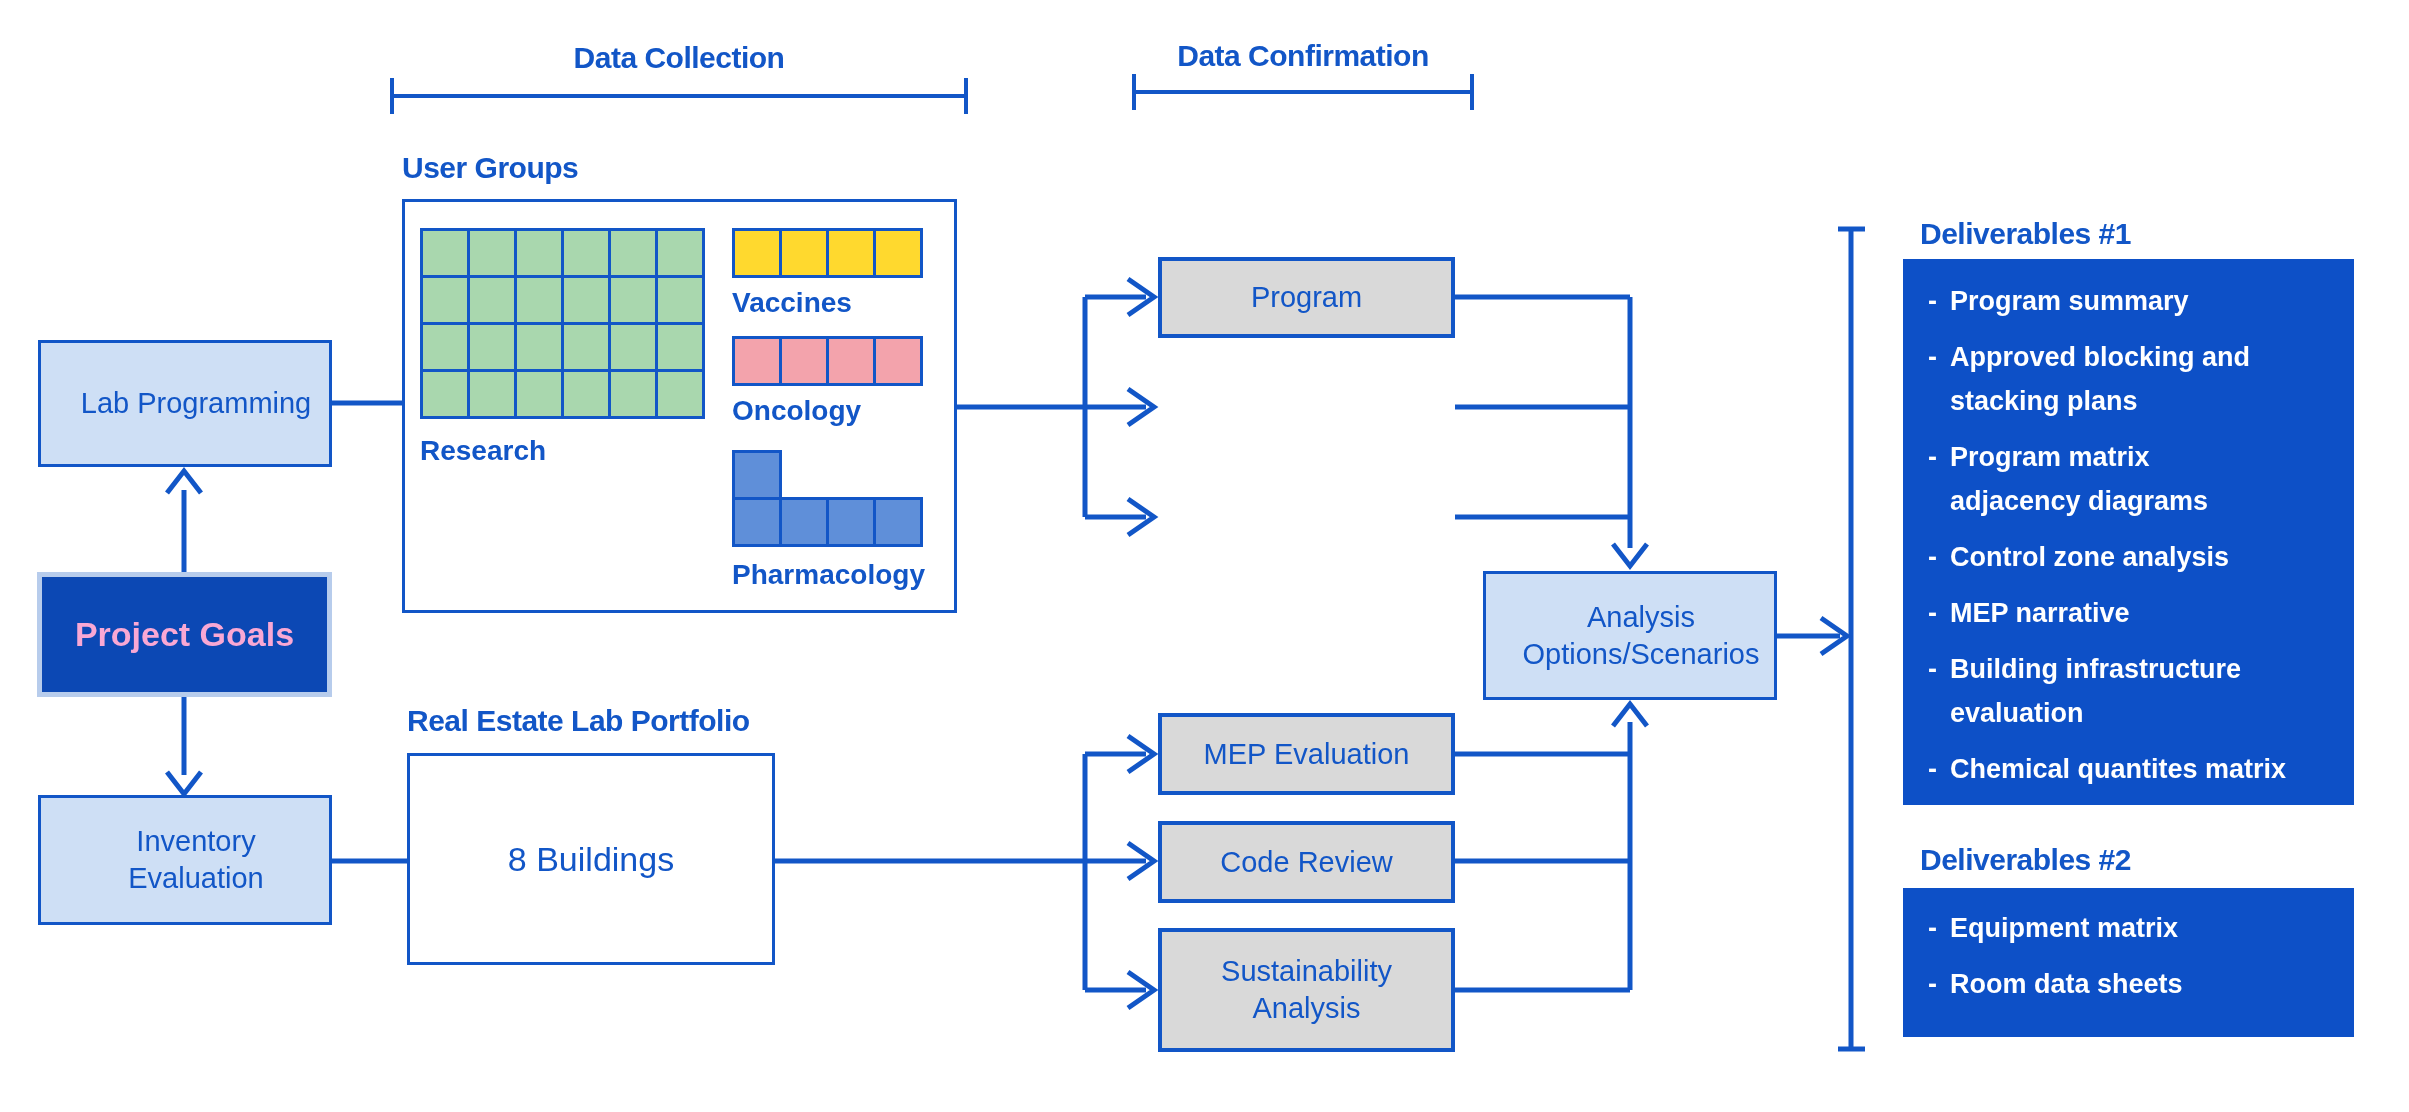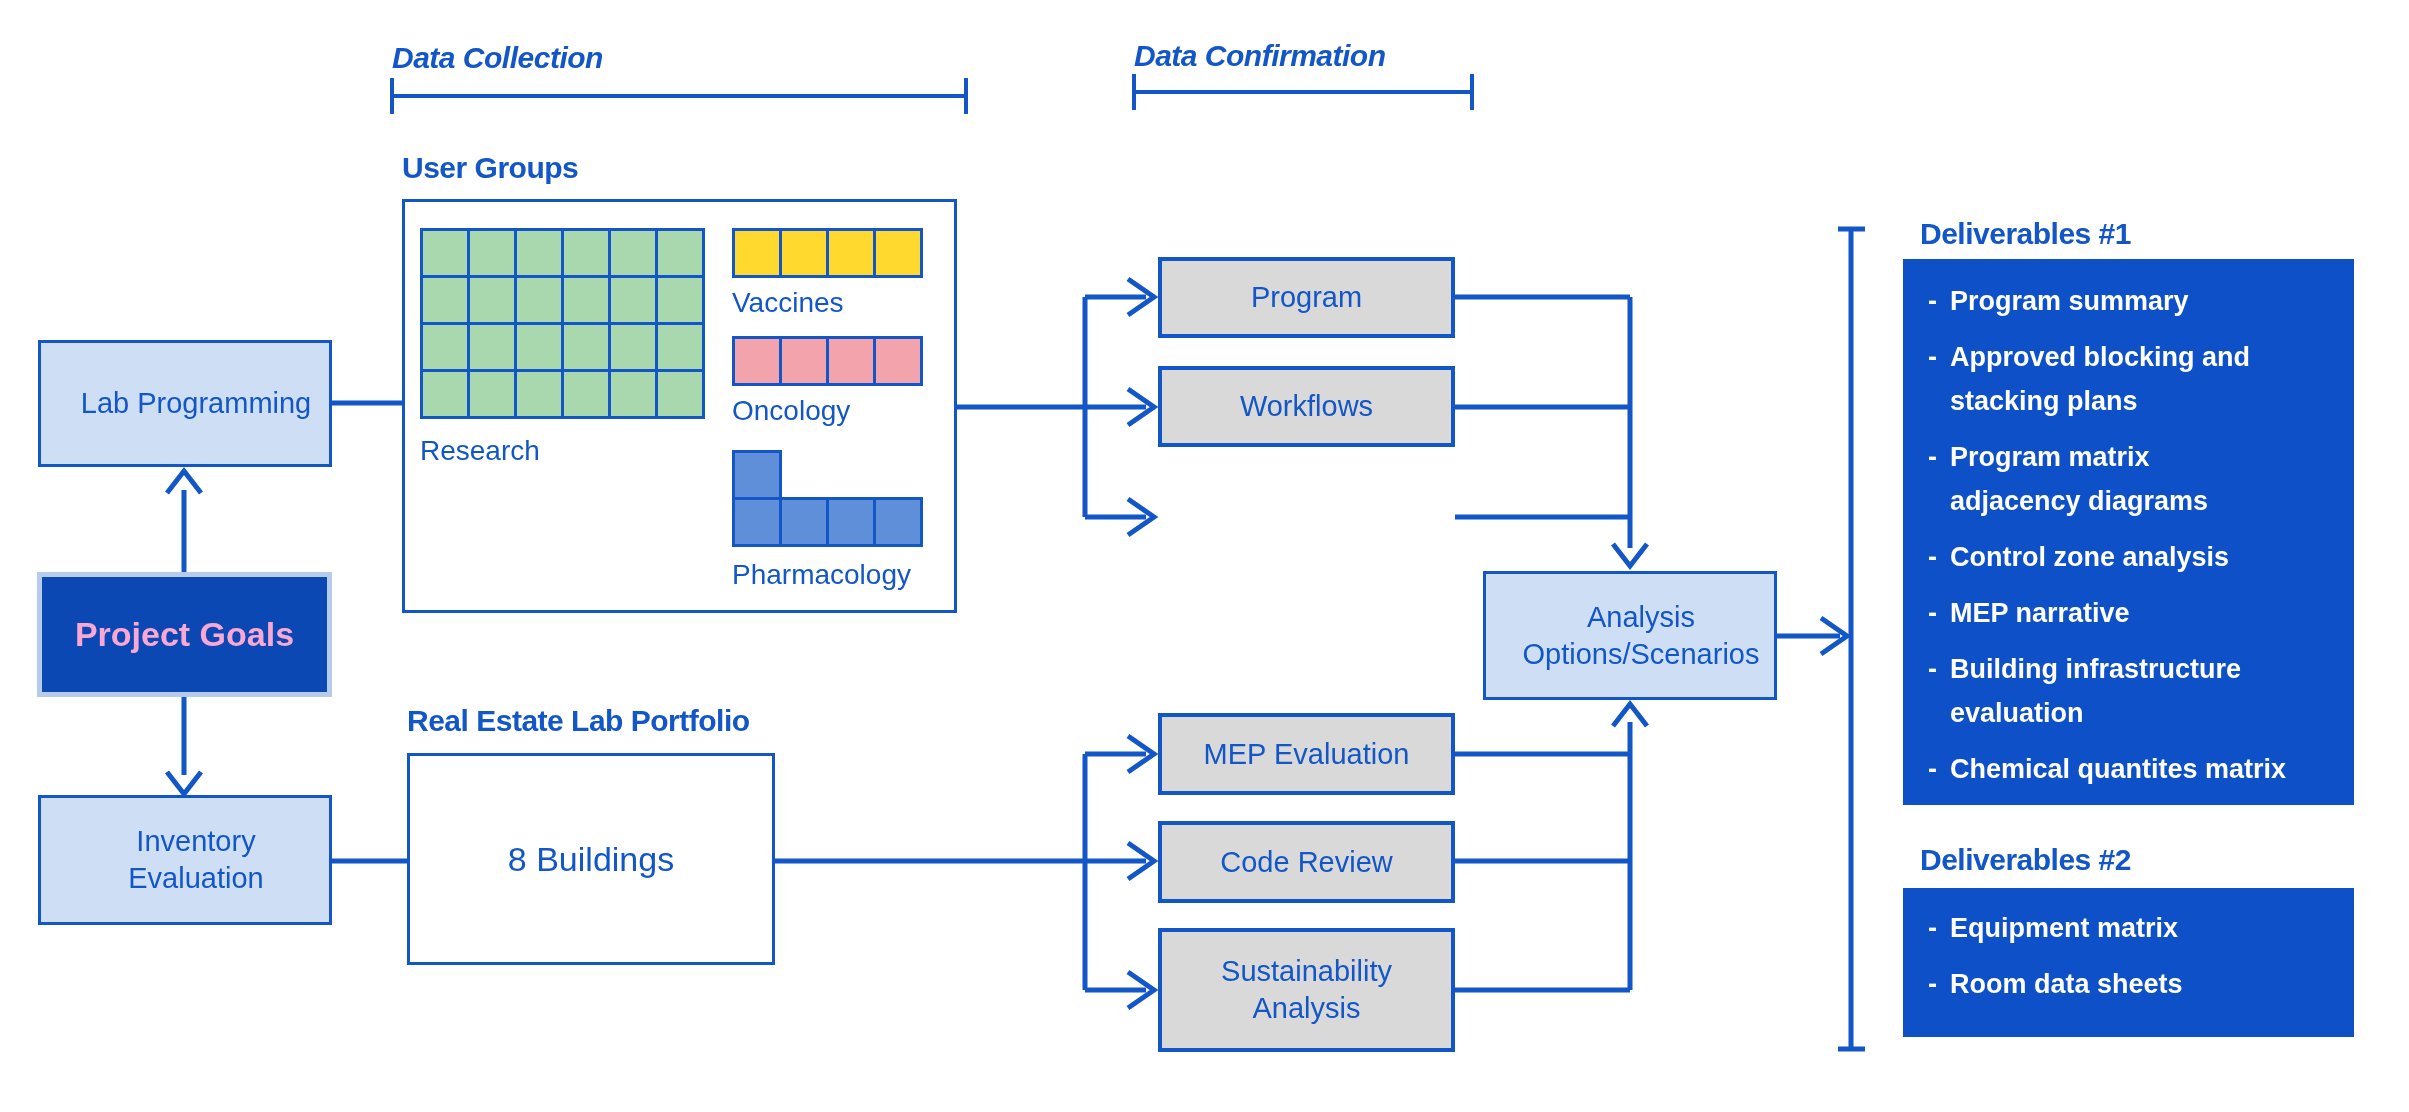--- a/index.html
+++ b/index.html
@@ -8,33 +8,33 @@
   }
   html,body{margin:0;padding:0;background:#fff;}
   #canvas{position:relative;width:2409px;height:1112px;background:#fff;overflow:hidden;
           font-family:"Liberation Sans", sans-serif;}
   svg.connectors{position:absolute;left:0;top:0;}
   .ln{stroke:var(--blue);stroke-width:5;fill:none;}
   .thin{stroke-width:4;}
   .abs{position:absolute;box-sizing:border-box;}
   .hdr{position:absolute;font-weight:bold;font-size:30px;letter-spacing:-0.5px;
        color:var(--blue);white-space:nowrap;line-height:36px;}
-  .hdr.centered{font-style:italic;}
+  .hdr.centered{text-align:center;}
   .box{position:absolute;box-sizing:border-box;display:flex;align-items:center;justify-content:center;
        text-align:center;color:var(--blue);font-size:29px;line-height:37px;}
   .box-label{white-space:pre-line;}
   .light{background:var(--light-fill);border:3px solid var(--blue);padding-left:22px;}
   .gray{background:var(--gray-fill);border:4px solid var(--blue);}
   .white-box{background:#fff;border:3px solid var(--blue);}
   .dark{background:var(--dark-blue);border:5px solid var(--pg-border);
         color:#f9a8d4;font-weight:bold;font-size:34px;}
   .big-num{font-size:34px;}
   .grid{position:absolute;}
   .cell{position:absolute;width:50px;height:50px;border:3px solid var(--blue);box-sizing:border-box;}
-  .grid-label{position:absolute;font-size:28px;color:var(--blue);white-space:nowrap;}
+  .grid-label{position:absolute;font-size:28px;color:var(--blue);white-space:nowrap;font-weight:bold;}
   .deliv{position:absolute;box-sizing:border-box;background:var(--deliv-blue);color:#fff;}
   .deliv-item{display:flex;font-weight:bold;font-size:27px;line-height:44px;margin-bottom:12px;}
   .deliv-item .dash{width:22px;flex:0 0 22px;}
   .deliv-item .itxt{white-space:pre-line;}
 </style>
 </head>
 <body>
 
 <div id="canvas">
 
@@ -163,23 +163,20 @@
   </div>
 
   <div class="hdr" style="left:407px;top:703px;">Real Estate Lab Portfolio</div>
   <div class="box white-box big-num" style="left:407px;top:753px;width:368px;height:212px;">
     <span class="box-label">8 Buildings</span>
   </div>
 
   <div class="box gray" style="left:1158px;top:257px;width:297px;height:81px;">
     <span class="box-label">Program</span>
   </div>
-  <div class="box gray" style="left:1158px;top:366px;width:297px;height:81px;">
-    <span class="box-label">Workflows</span>
-  </div>
 
   <div class="box gray" style="left:1158px;top:821px;width:297px;height:82px;">
     <span class="box-label">Code Review</span>
   </div>
   <div class="box gray" style="left:1158px;top:713px;width:297px;height:82px;">
     <span class="box-label">MEP Evaluation</span>
   </div>
   <div class="box gray" style="left:1158px;top:928px;width:297px;height:124px;">
     <span class="box-label">Sustainability
 Analysis</span>

